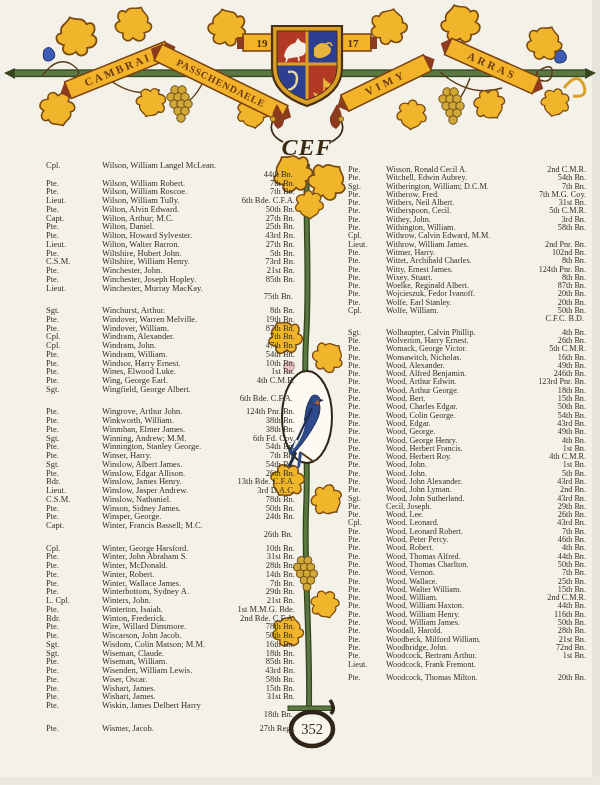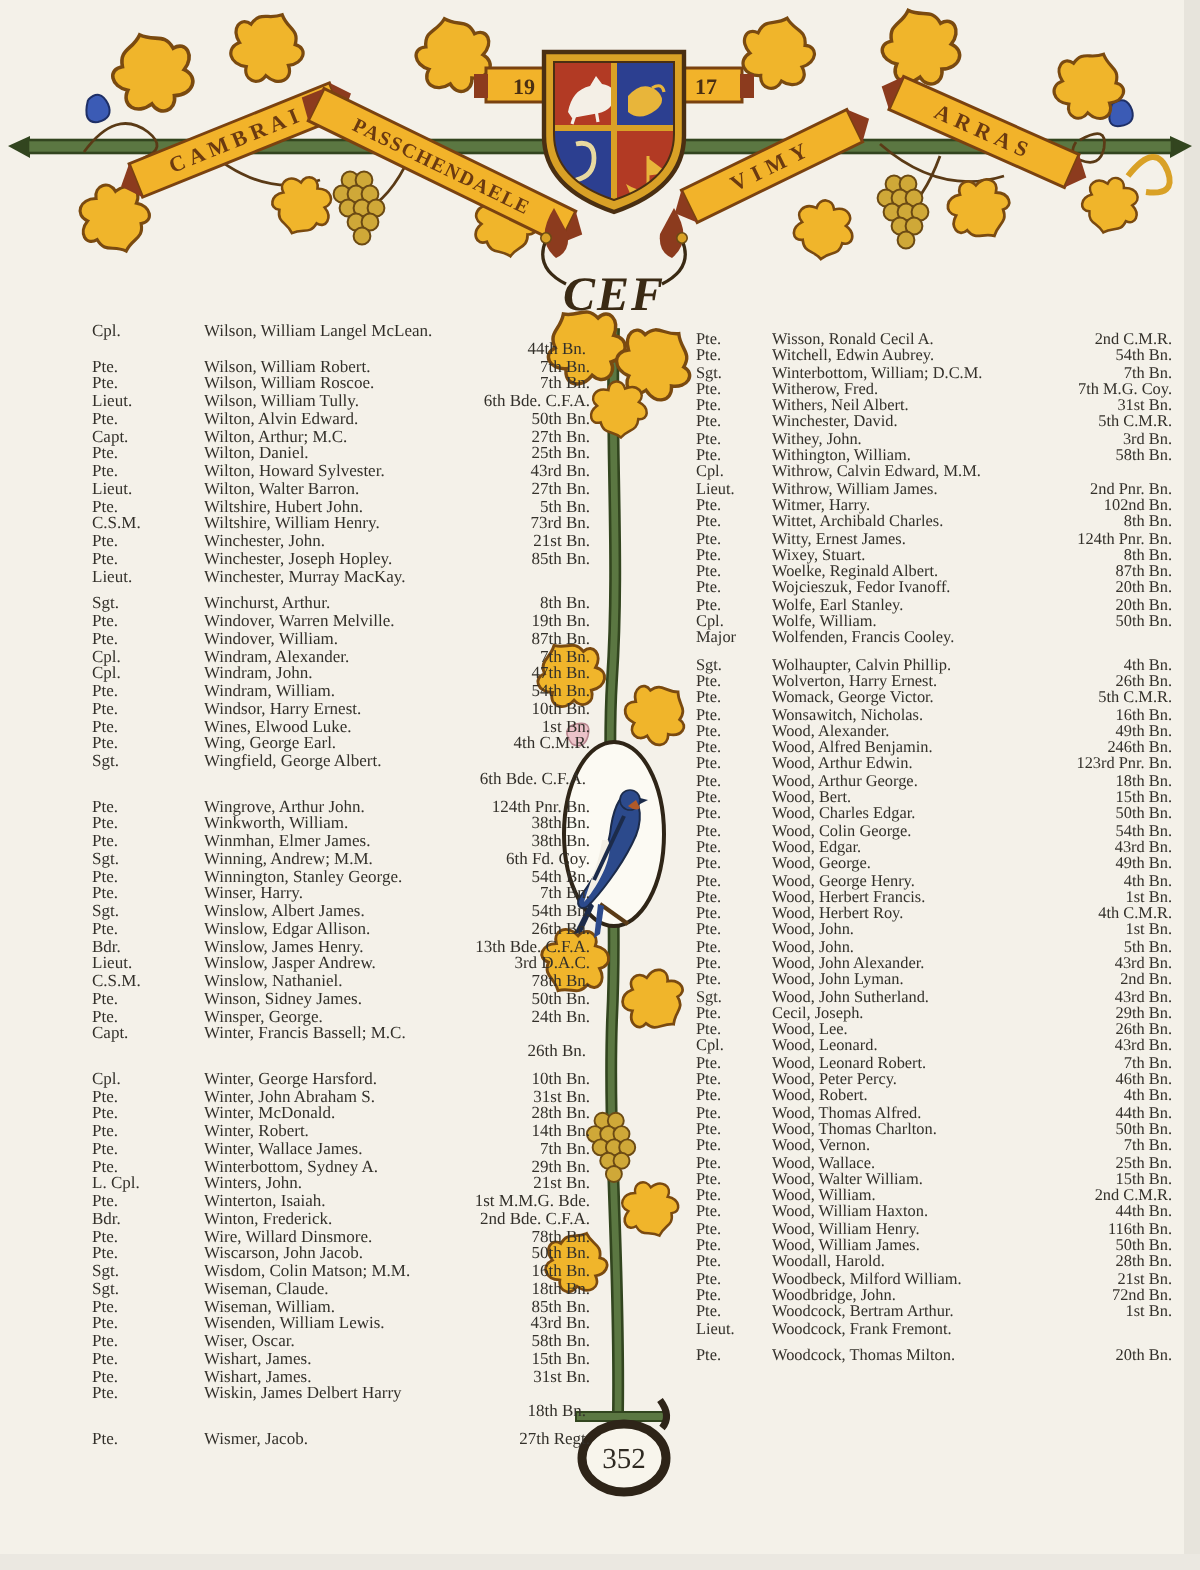--- a/index.html
+++ b/index.html
@@ -271,20 +271,23 @@
       <div class="row">
         <span class="rank">Pte.</span>
         <span class="name">Winchester, Joseph Hopley.</span>
         <span class="unit">85th Bn.</span>
       </div>
       <div class="row">
         <span class="rank">Lieut.</span>
         <span class="name">Winchester, Murray MacKay.</span>
         <span class="unit"></span>
       </div>
+      <div class="row cont">
+        <span class="unit">75th Bn.</span>
+      </div>
       <div class="gap"></div>
       <div class="row">
         <span class="rank">Sgt.</span>
         <span class="name">Winchurst, Arthur.</span>
         <span class="unit">8th Bn.</span>
       </div>
       <div class="row">
         <span class="rank">Pte.</span>
         <span class="name">Windover, Warren Melville.</span>
         <span class="unit">19th Bn.</span>
@@ -518,36 +521,36 @@
         <span class="name">Wisson, Ronald Cecil A.</span>
         <span class="unit">2nd C.M.R.</span>
       </div>
       <div class="row">
         <span class="rank">Pte.</span>
         <span class="name">Witchell, Edwin Aubrey.</span>
         <span class="unit">54th Bn.</span>
       </div>
       <div class="row">
         <span class="rank">Sgt.</span>
-        <span class="name">Winterbottom, William; D.C.M.</span>
+        <span class="name">Witherington, William; D.C.M.</span>
         <span class="unit">7th Bn.</span>
       </div>
       <div class="row">
         <span class="rank">Pte.</span>
         <span class="name">Witherow, Fred.</span>
         <span class="unit">7th M.G. Coy.</span>
       </div>
       <div class="row">
         <span class="rank">Pte.</span>
         <span class="name">Withers, Neil Albert.</span>
         <span class="unit">31st Bn.</span>
       </div>
       <div class="row">
         <span class="rank">Pte.</span>
-        <span class="name">Winchester, David.</span>
+        <span class="name">Witherspoon, Cecil.</span>
         <span class="unit">5th C.M.R.</span>
       </div>
       <div class="row">
         <span class="rank">Pte.</span>
         <span class="name">Withey, John.</span>
         <span class="unit">3rd Bn.</span>
       </div>
       <div class="row">
         <span class="rank">Pte.</span>
         <span class="name">Withington, William.</span>
@@ -596,24 +599,22 @@
       <div class="row">
         <span class="rank">Pte.</span>
         <span class="name">Wolfe, Earl Stanley.</span>
         <span class="unit">20th Bn.</span>
       </div>
       <div class="row">
         <span class="rank">Cpl.</span>
         <span class="name">Wolfe, William.</span>
         <span class="unit">50th Bn.</span>
       </div>
-      <div class="row">
-        <span class="rank">Major</span>
-        <span class="name">Wolfenden, Francis Cooley.</span>
-        <span class="unit"></span>
+      <div class="row cont">
+        <span class="unit">C.F.C. B.D.</span>
       </div>
       <div class="gap"></div>
       <div class="row">
         <span class="rank">Sgt.</span>
         <span class="name">Wolhaupter, Calvin Phillip.</span>
         <span class="unit">4th Bn.</span>
       </div>
       <div class="row">
         <span class="rank">Pte.</span>
         <span class="name">Wolverton, Harry Ernest.</span>

